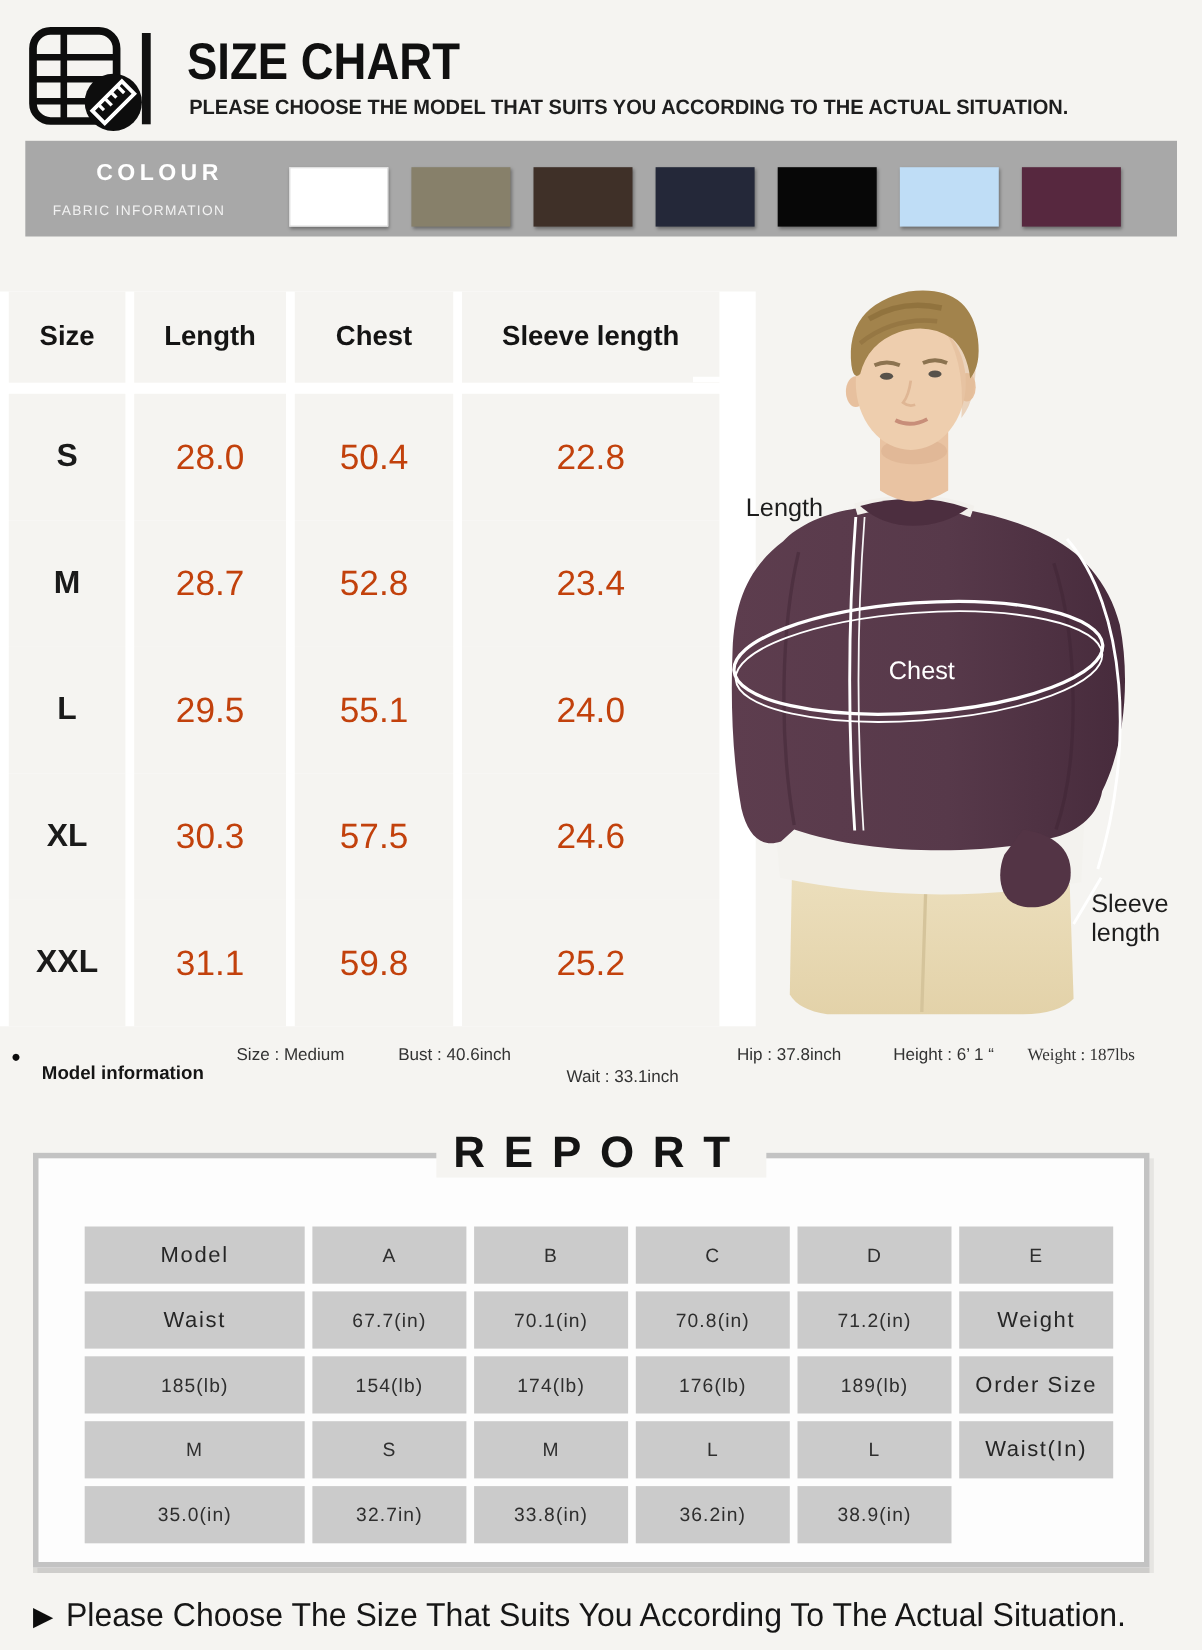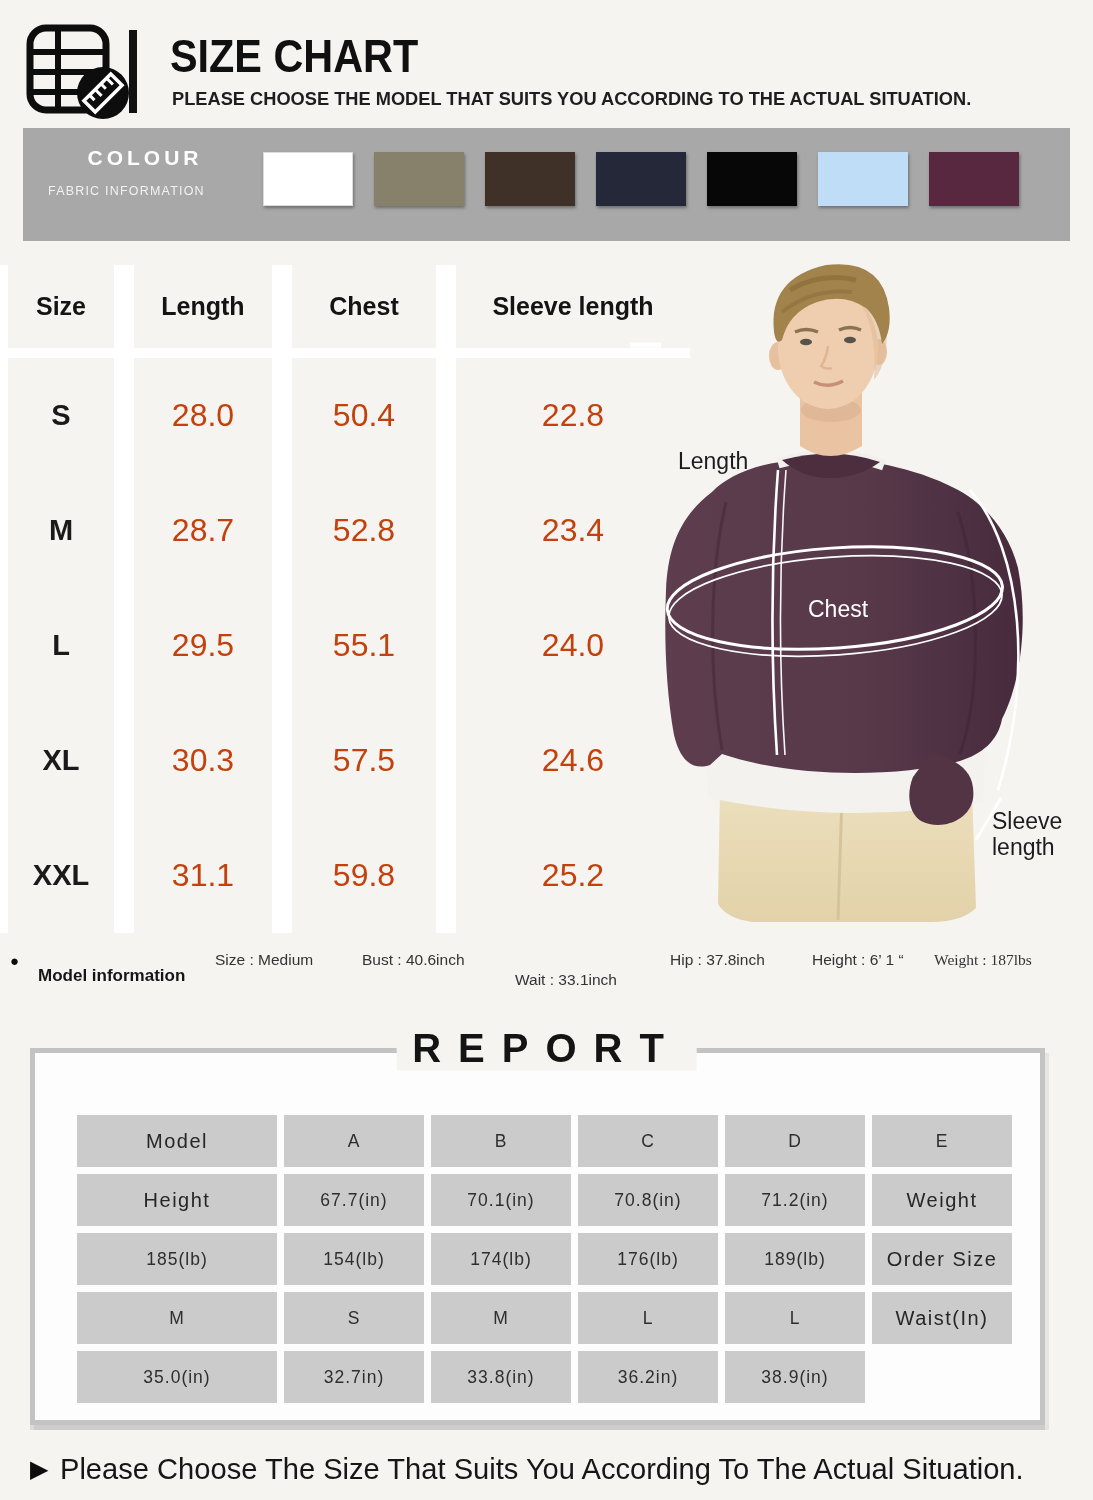--- a/index.html
+++ b/index.html
@@ -14,41 +14,41 @@
   .hdr-bar  { position:absolute; left:129px; top:30px; width:8px; height:83px; background:#111; }
   .hdr-title{
     position:absolute; left:170px; top:28px; font-size:47px; font-weight:800;
     letter-spacing:0px; transform:scaleX(0.88); transform-origin:left top; color:#101010; white-space:nowrap;
   }
   .hdr-sub  {
     position:absolute; left:172px; top:88px; font-size:19px; font-weight:600;
     transform:scaleX(0.96); transform-origin:left top; color:#1e1e1e; white-space:nowrap;
   }
   
-  .colour-bar { position:absolute; left:23px; top:128px; width:1047px; height:113px; background:#a8a8a8; }
+  .colour-bar { position:absolute; left:23px; top:128px; width:1047px; height:87px; background:#a8a8a8; }
   .colour-label {
     position:absolute; left:52px; top:18px; width:140px; text-align:center;
     color:#fff; font-size:21px; font-weight:bold; letter-spacing:4px;
   }
   .fabric-label {
     position:absolute; left:25px; top:56px; width:195px; text-align:left;
     color:#f2f2f2; font-size:12.5px; letter-spacing:1.2px;
   }
   .swatch {
     position:absolute; top:24px; width:90px; height:54px;
     box-shadow:1px 2px 3px rgba(0,0,0,0.35);
   }
   
   .size-table {
     position:absolute; left:0; top:265px; width:687px; height:668px;
     background:#ffffff; padding-left:8px;
     display:grid;
     grid-template-columns:106px 138px 144px 234px;
     grid-template-rows:83px 10px repeat(5, 115px);
-    column-gap:20px;
+    column-gap:8px;
   }
   .size-table .cell {
     background:#f5f4f1; display:flex; align-items:center; justify-content:center;
   }
   .size-table .gap { background:#ffffff; }
   .size-table .th  { font-size:25px; font-weight:bold; color:#141414; }
   .size-table .sz  { font-size:29px; font-weight:bold; color:#1a1a1a; }
   .size-table .val { font-size:32px; font-weight:400; color:#c2410c; }
   
   .figure { position:absolute; left:630px; top:250px; width:463px; height:685px; }
@@ -244,21 +244,21 @@
   </div>
 
   <div class="report-box">
     <div class="report-table">
       <div class="rcell rlabel">Model</div>
       <div class="rcell rval">A</div>
       <div class="rcell rval">B</div>
       <div class="rcell rval">C</div>
       <div class="rcell rval">D</div>
       <div class="rcell rval">E</div>
-      <div class="rcell rlabel">Height</div>
+      <div class="rcell rlabel">Waist</div>
       <div class="rcell rval">67.7(in)</div>
       <div class="rcell rval">70.1(in)</div>
       <div class="rcell rval">70.8(in)</div>
       <div class="rcell rval">71.2(in)</div>
       <div class="rcell rlabel">Weight</div>
       <div class="rcell rval">185(lb)</div>
       <div class="rcell rval">154(lb)</div>
       <div class="rcell rval">174(lb)</div>
       <div class="rcell rval">176(lb)</div>
       <div class="rcell rval">189(lb)</div>

